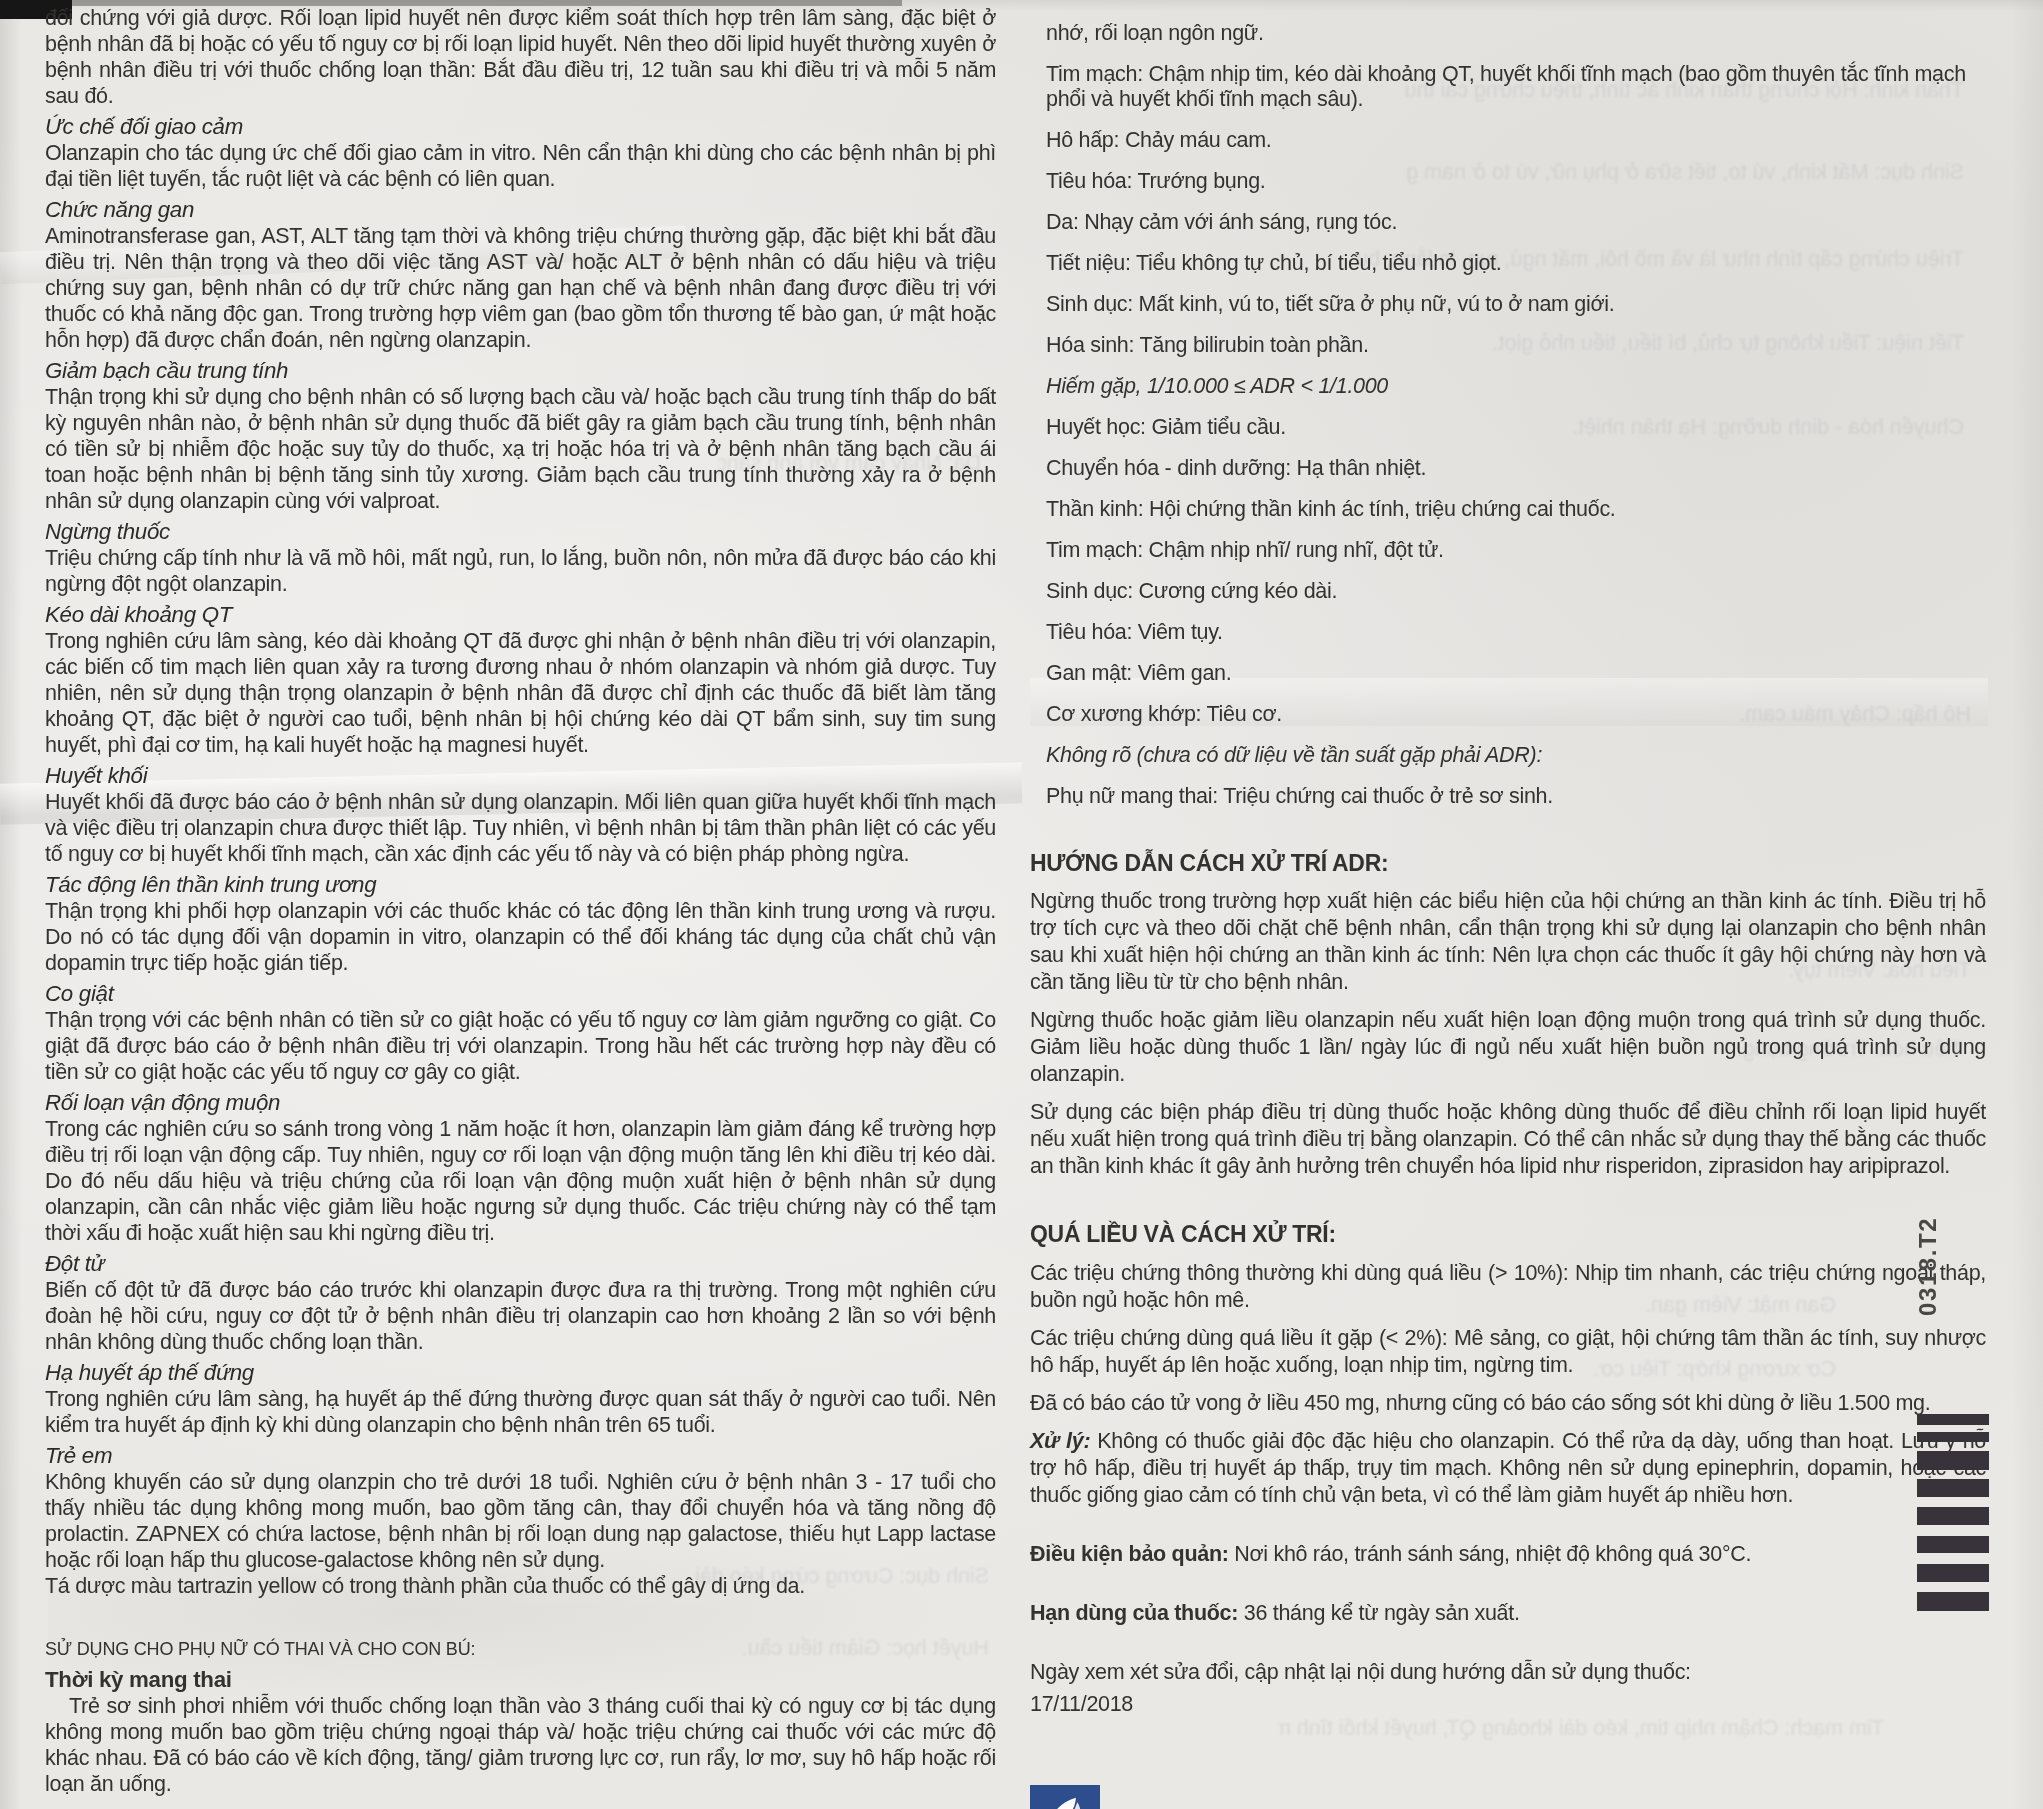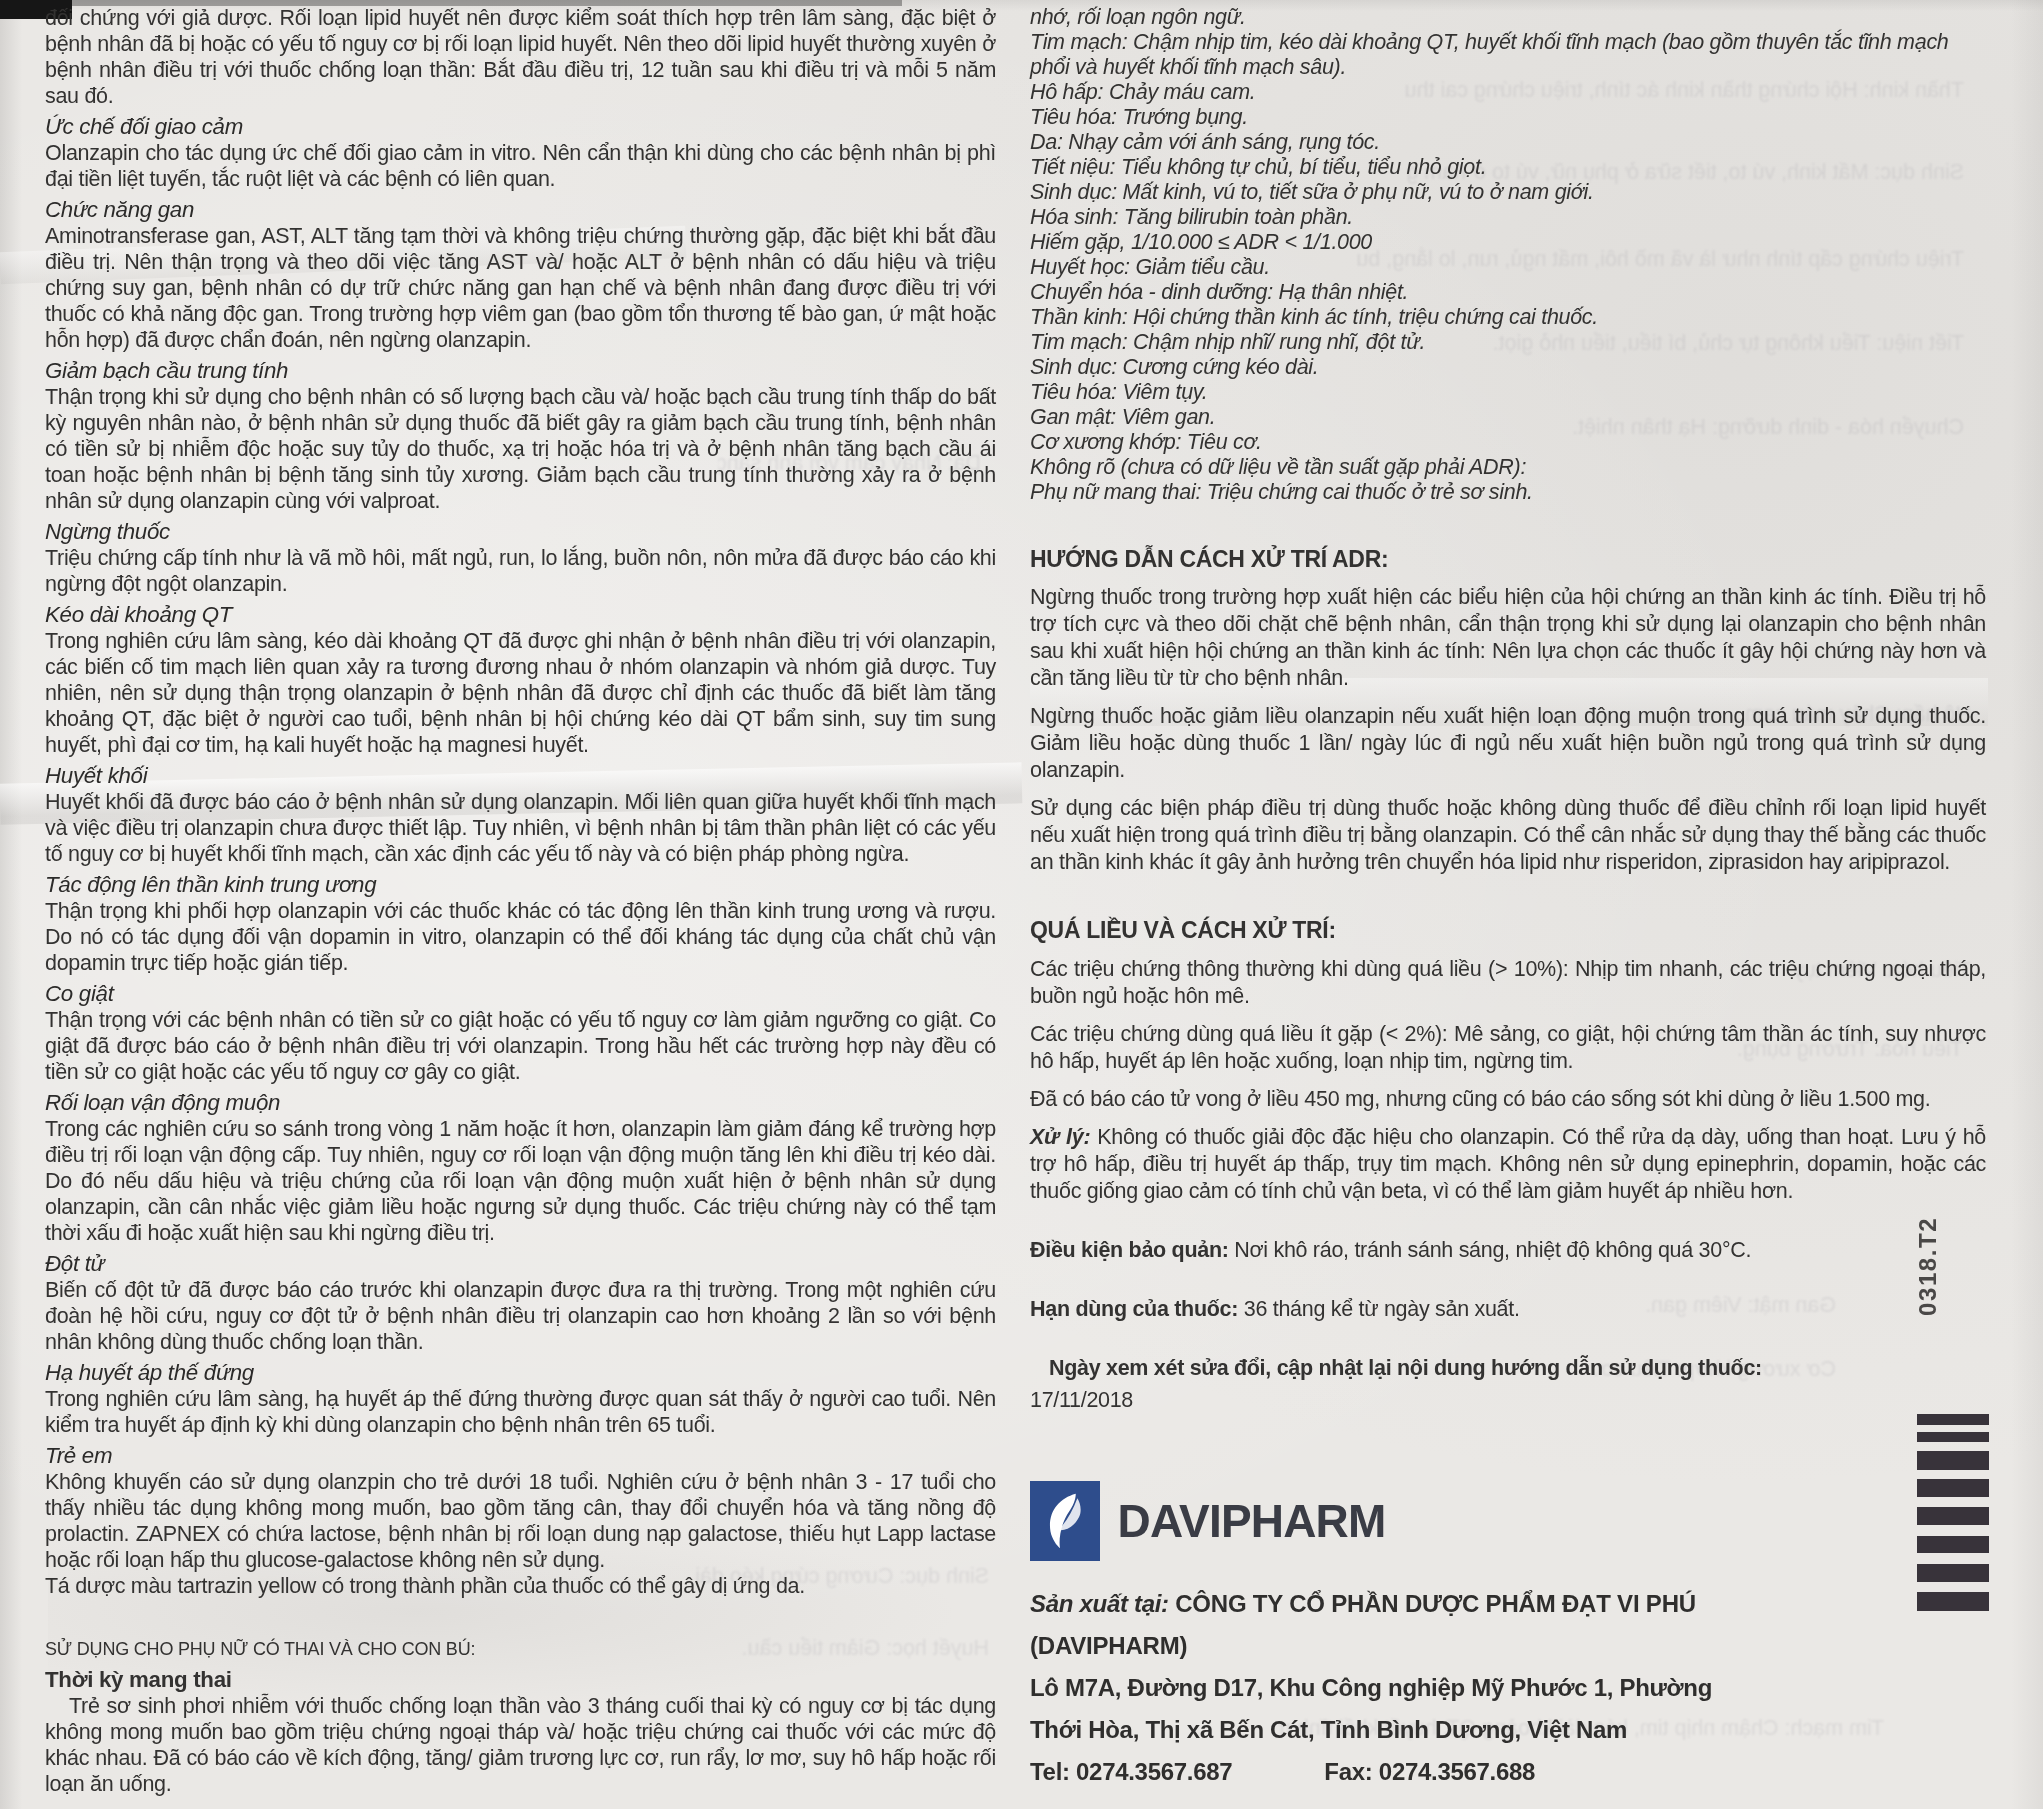--- a/index.html
+++ b/index.html
@@ -40,21 +40,21 @@
   p{margin:0;}
   .col-left p{margin:0 0 0 0;}
   h2,h3{margin:0;font-size:22.3px;line-height:27px;}
   .h-italic{font-style:italic;font-weight:normal;color:#2c2b2a;margin-top:4px;}
   .h-caps{font-weight:normal;font-size:18px;margin-top:37px;letter-spacing:-0.2px;}
   .h-bold{font-weight:bold;margin-top:3.2px;}
   .indent{text-indent:24px;}
 
   
   .adr-list{list-style:none;margin:0;padding:0;font-size:21.5px;line-height:25px;}
-  .adr-list li{margin:0;font-style:italic;}
+  .adr-list li{margin:16px;}
   .it{font-style:italic;}
   .rc-h{font-weight:bold;font-size:23px;margin-top:41px;margin-bottom:11.2px;}
   .rc-p{margin-bottom:11.2px;text-align:justify;line-height:27px;}
   .kv{margin-top:32px;line-height:27px;}
   .kv b{font-weight:bold;}
   .rev-date{margin-top:4.8px;line-height:27px;}
   .lead-italic{font-weight:bold;font-style:italic;}
 
   
   .logo-row{margin-top:67px;display:flex;align-items:center;height:80px;}
@@ -191,21 +191,21 @@
     <h2 class="rc-h">QUÁ LIỀU VÀ CÁCH XỬ TRÍ:</h2>
     <p class="rc-p">Các triệu chứng thông thường khi dùng quá liều (&gt; 10%): Nhịp tim nhanh, các triệu chứng ngoại tháp, buồn ngủ hoặc hôn mê.</p>
     <p class="rc-p">Các triệu chứng dùng quá liều ít gặp (&lt; 2%): Mê sảng, co giật, hội chứng tâm thần ác tính, suy nhược hô hấp, huyết áp lên hoặc xuống, loạn nhịp tim, ngừng tim.</p>
     <p class="rc-p">Đã có báo cáo tử vong ở liều 450 mg, nhưng cũng có báo cáo sống sót khi dùng ở liều 1.500 mg.</p>
     <p class="rc-p"><span class="lead-italic">Xử lý:</span><span> Không có thuốc giải độc đặc hiệu cho olanzapin. Có thể rửa dạ dày, uống than hoạt. Lưu ý hỗ trợ hô hấp, điều trị huyết áp thấp, trụy tim mạch. Không nên sử dụng epinephrin, dopamin, hoặc các thuốc giống giao cảm có tính chủ vận beta, vì có thể làm giảm huyết áp nhiều hơn.</span></p>
 
     <p class="kv"><b>Điều kiện bảo quản:</b><span> Nơi khô ráo, tránh sánh sáng, nhiệt độ không quá 30°C.</span></p>
 
     <p class="kv"><b>Hạn dùng của thuốc:</b><span> 36 tháng kể từ ngày sản xuất.</span></p>
 
-    <p class="kv" style="font-weight:bold;margin-left:19px;">Ngày xem xét sửa đổi, cập nhật lại nội dung hướng dẫn sử dụng thuốc:</p>
+    <p class="kv" style="font-weight:normal;">Ngày xem xét sửa đổi, cập nhật lại nội dung hướng dẫn sử dụng thuốc:</p>
     <p class="rev-date">17/11/2018</p>
 
     <div class="logo-row">
       <div class="logo-box">
         <svg width="49" height="61" viewBox="0 0 62 76">
           <path d="M44 4 C 22 10, 8 28, 12 52 C 14 62, 20 70, 24 73 C 22 60, 26 40, 36 26 C 40 20, 44 12, 44 4 Z" fill="#ffffff"></path>
           <path d="M46 10 C 40 26, 32 40, 22 50 C 30 52, 42 46, 48 34 C 52 26, 50 16, 46 10 Z" fill="#ffffff" opacity="0.85"></path>
         </svg>
       </div>
       <div class="wordmark"><span class="wm-light">DAVI</span><span class="wm-bold">PHARM</span></div>

